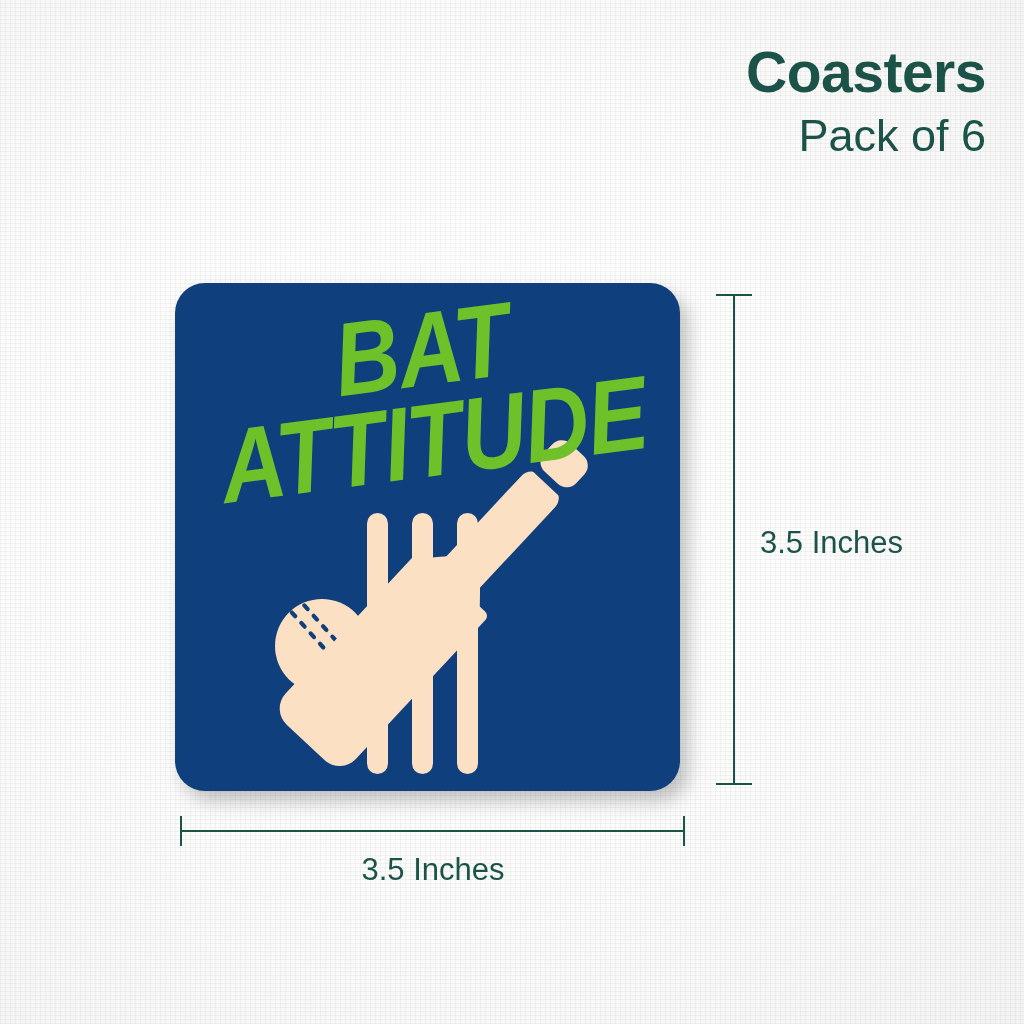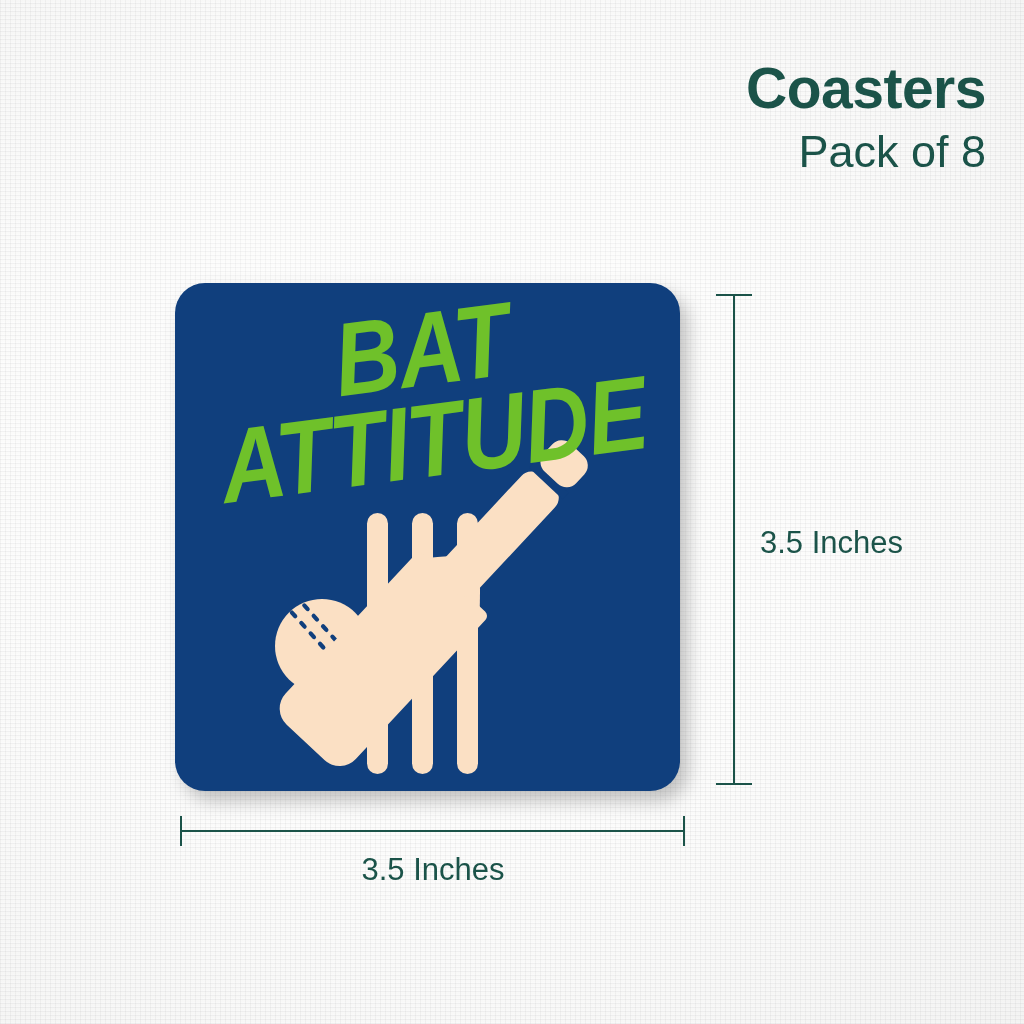--- a/index.html
+++ b/index.html
@@ -33,21 +33,21 @@
         rgba(255,255,255,0.55) 0%,
         rgba(255,255,255,0.12) 48%,
         rgba(205,205,205,0.18) 100%);
     pointer-events: none;
   }
 
   
   .header {
     position: absolute;
     right: 38px;
-    top: 60px;
+    top: 44px;
     text-align: right;
     line-height: 1;
   }
   .header .title {
     font-size: 57px;
     font-weight: bold;
     color: #1b5349;
     letter-spacing: -0.5px;
     display: block;
   }
@@ -136,21 +136,21 @@
 </style>
 </head>
 <body>
 
 <div id="stage">
 
   <div class="bgvig"></div>
 
   <div class="header">
     <span class="title">Coasters</span>
-    <span class="subtitle">Pack of 8</span>
+    <span class="subtitle">Pack of 6</span>
   </div>
 
   <div class="coaster-shadow"></div>
 
   <div class="coaster">
 
     <svg class="coaster-art" viewBox="0 0 505 508">
 
       <g>
         <rect x="192" y="230" width="21" height="261" rx="10.5" fill="#fbe0c4"></rect>

